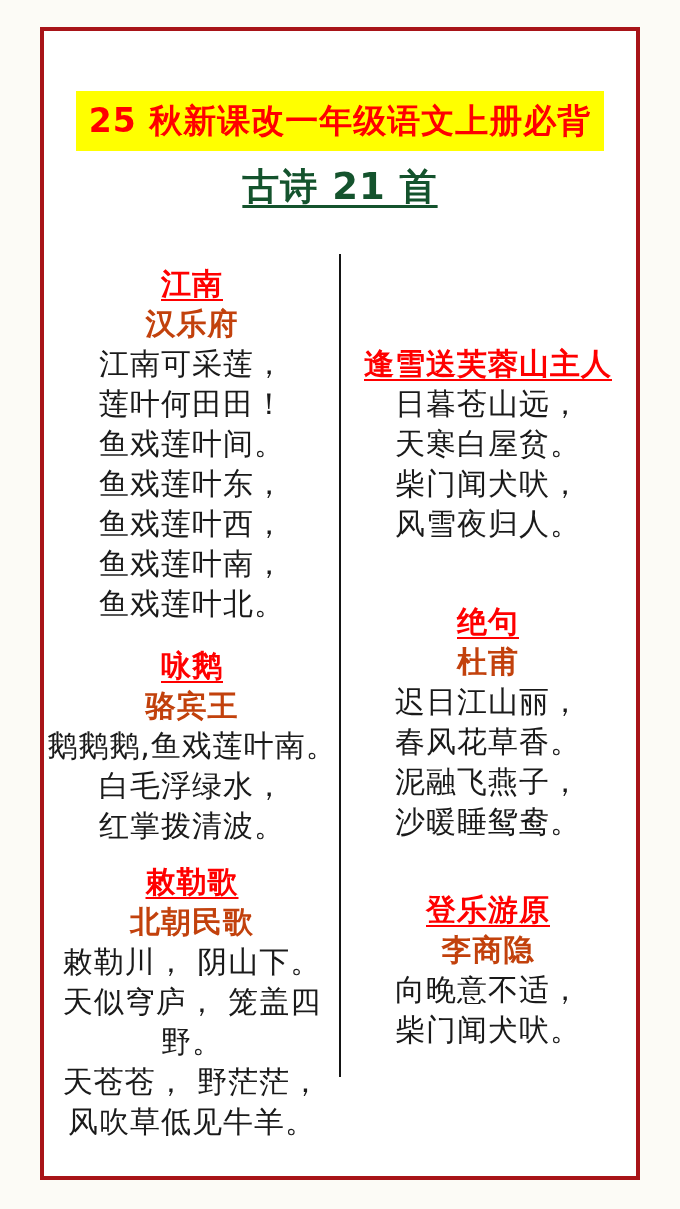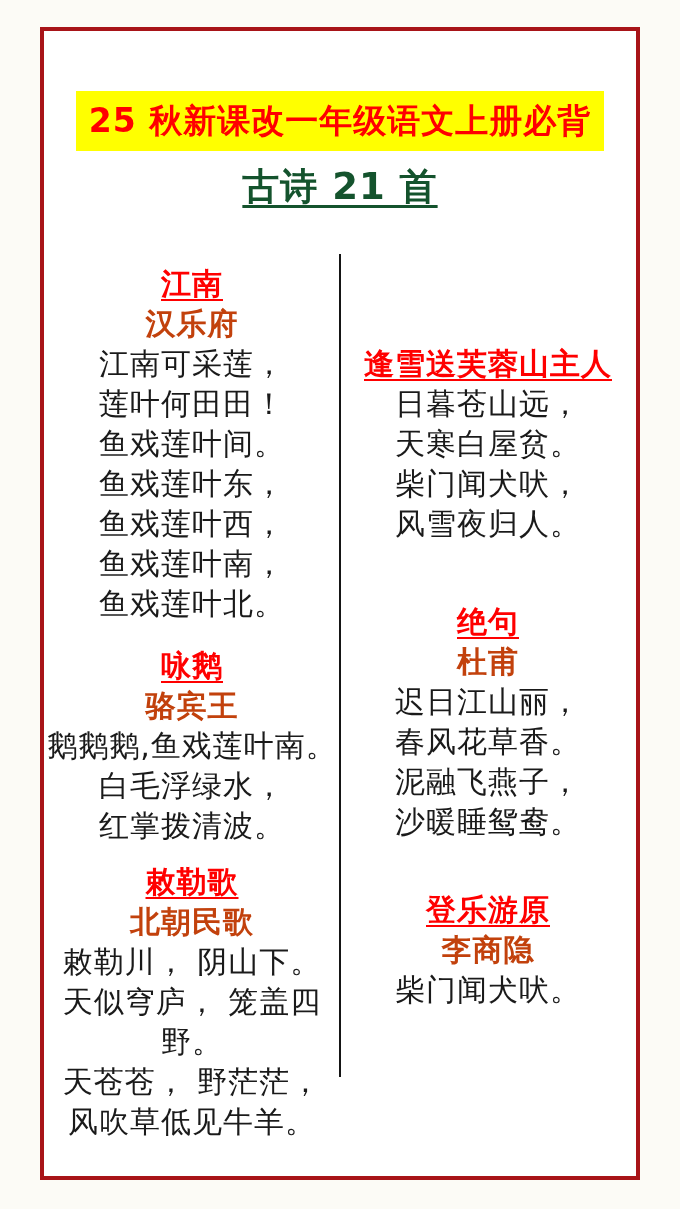--- a/index.html
+++ b/index.html
@@ -137,19 +137,20 @@
         <div class="poem-author">杜甫</div>
         <div class="poem-line">迟日江山丽，</div>
         <div class="poem-line">春风花草香。</div>
         <div class="poem-line">泥融飞燕子，</div>
         <div class="poem-line">沙暖睡鸳鸯。</div>
       </div>
 
       <div class="poem">
         <div class="poem-title">登乐游原</div>
         <div class="poem-author">李商隐</div>
+        <div class="poem-line">向晚意不适，</div>
         <div class="poem-line">柴门闻犬吠。</div>
       </div>
 
     </div>
   </div>
 
 </div>
 
 </body></html>

